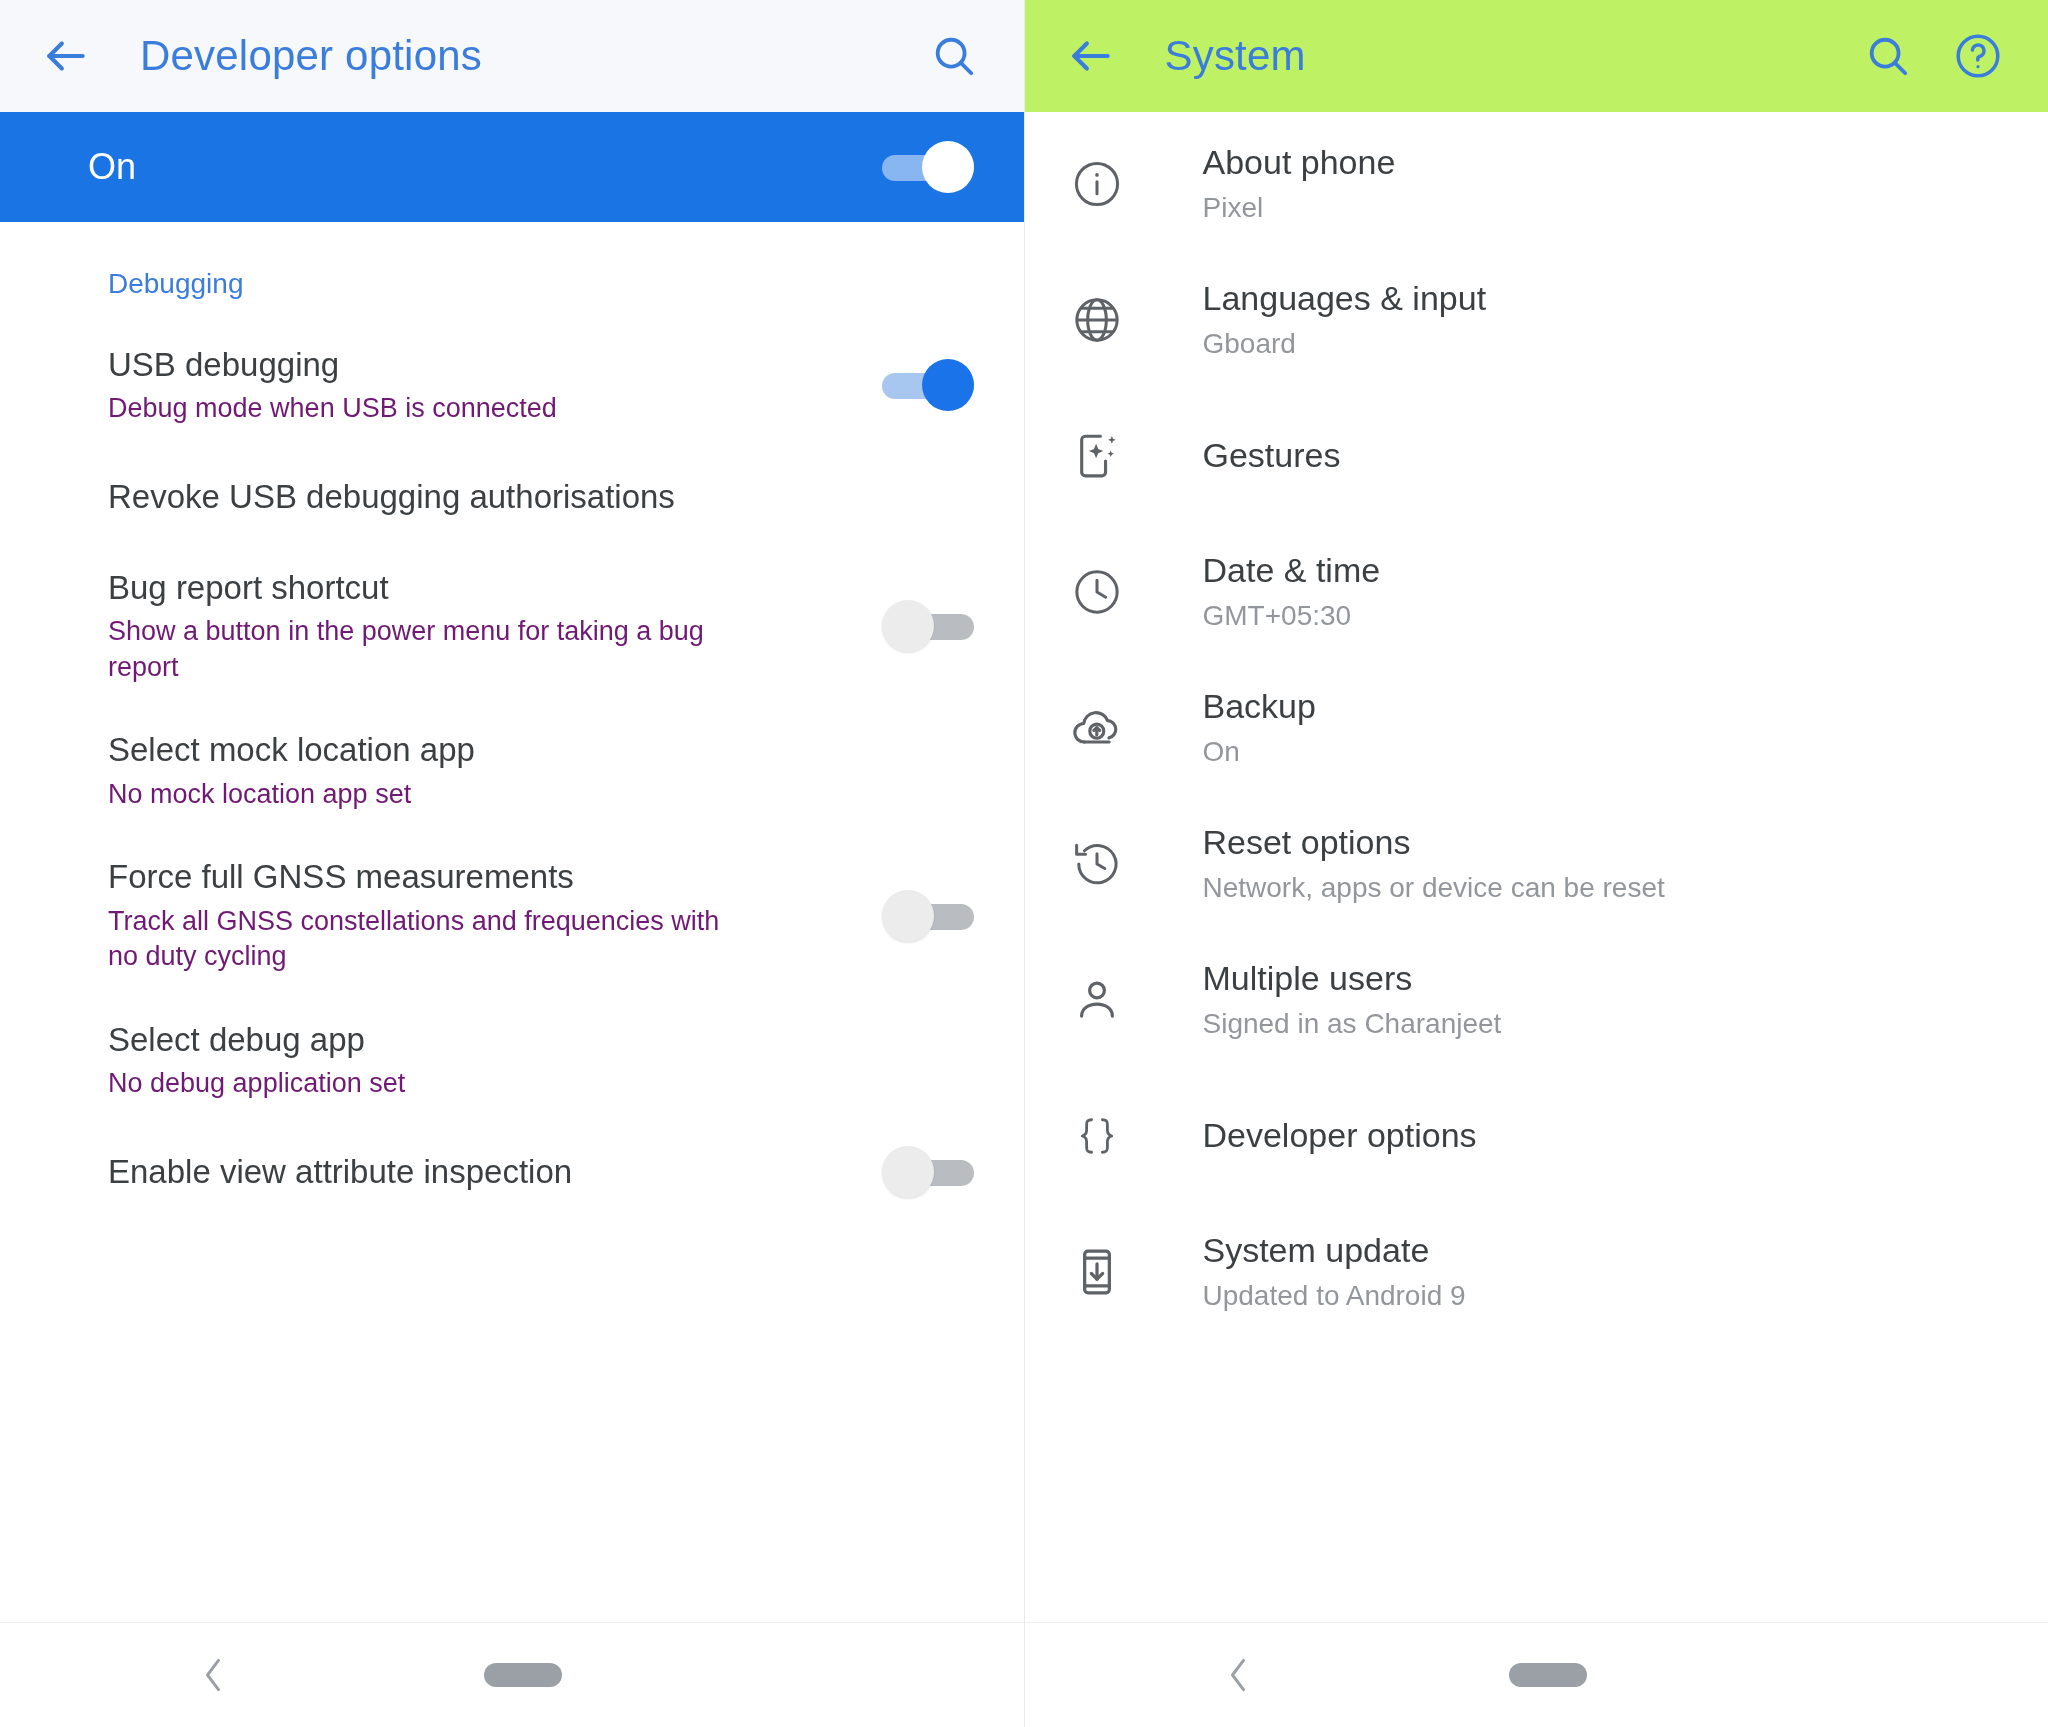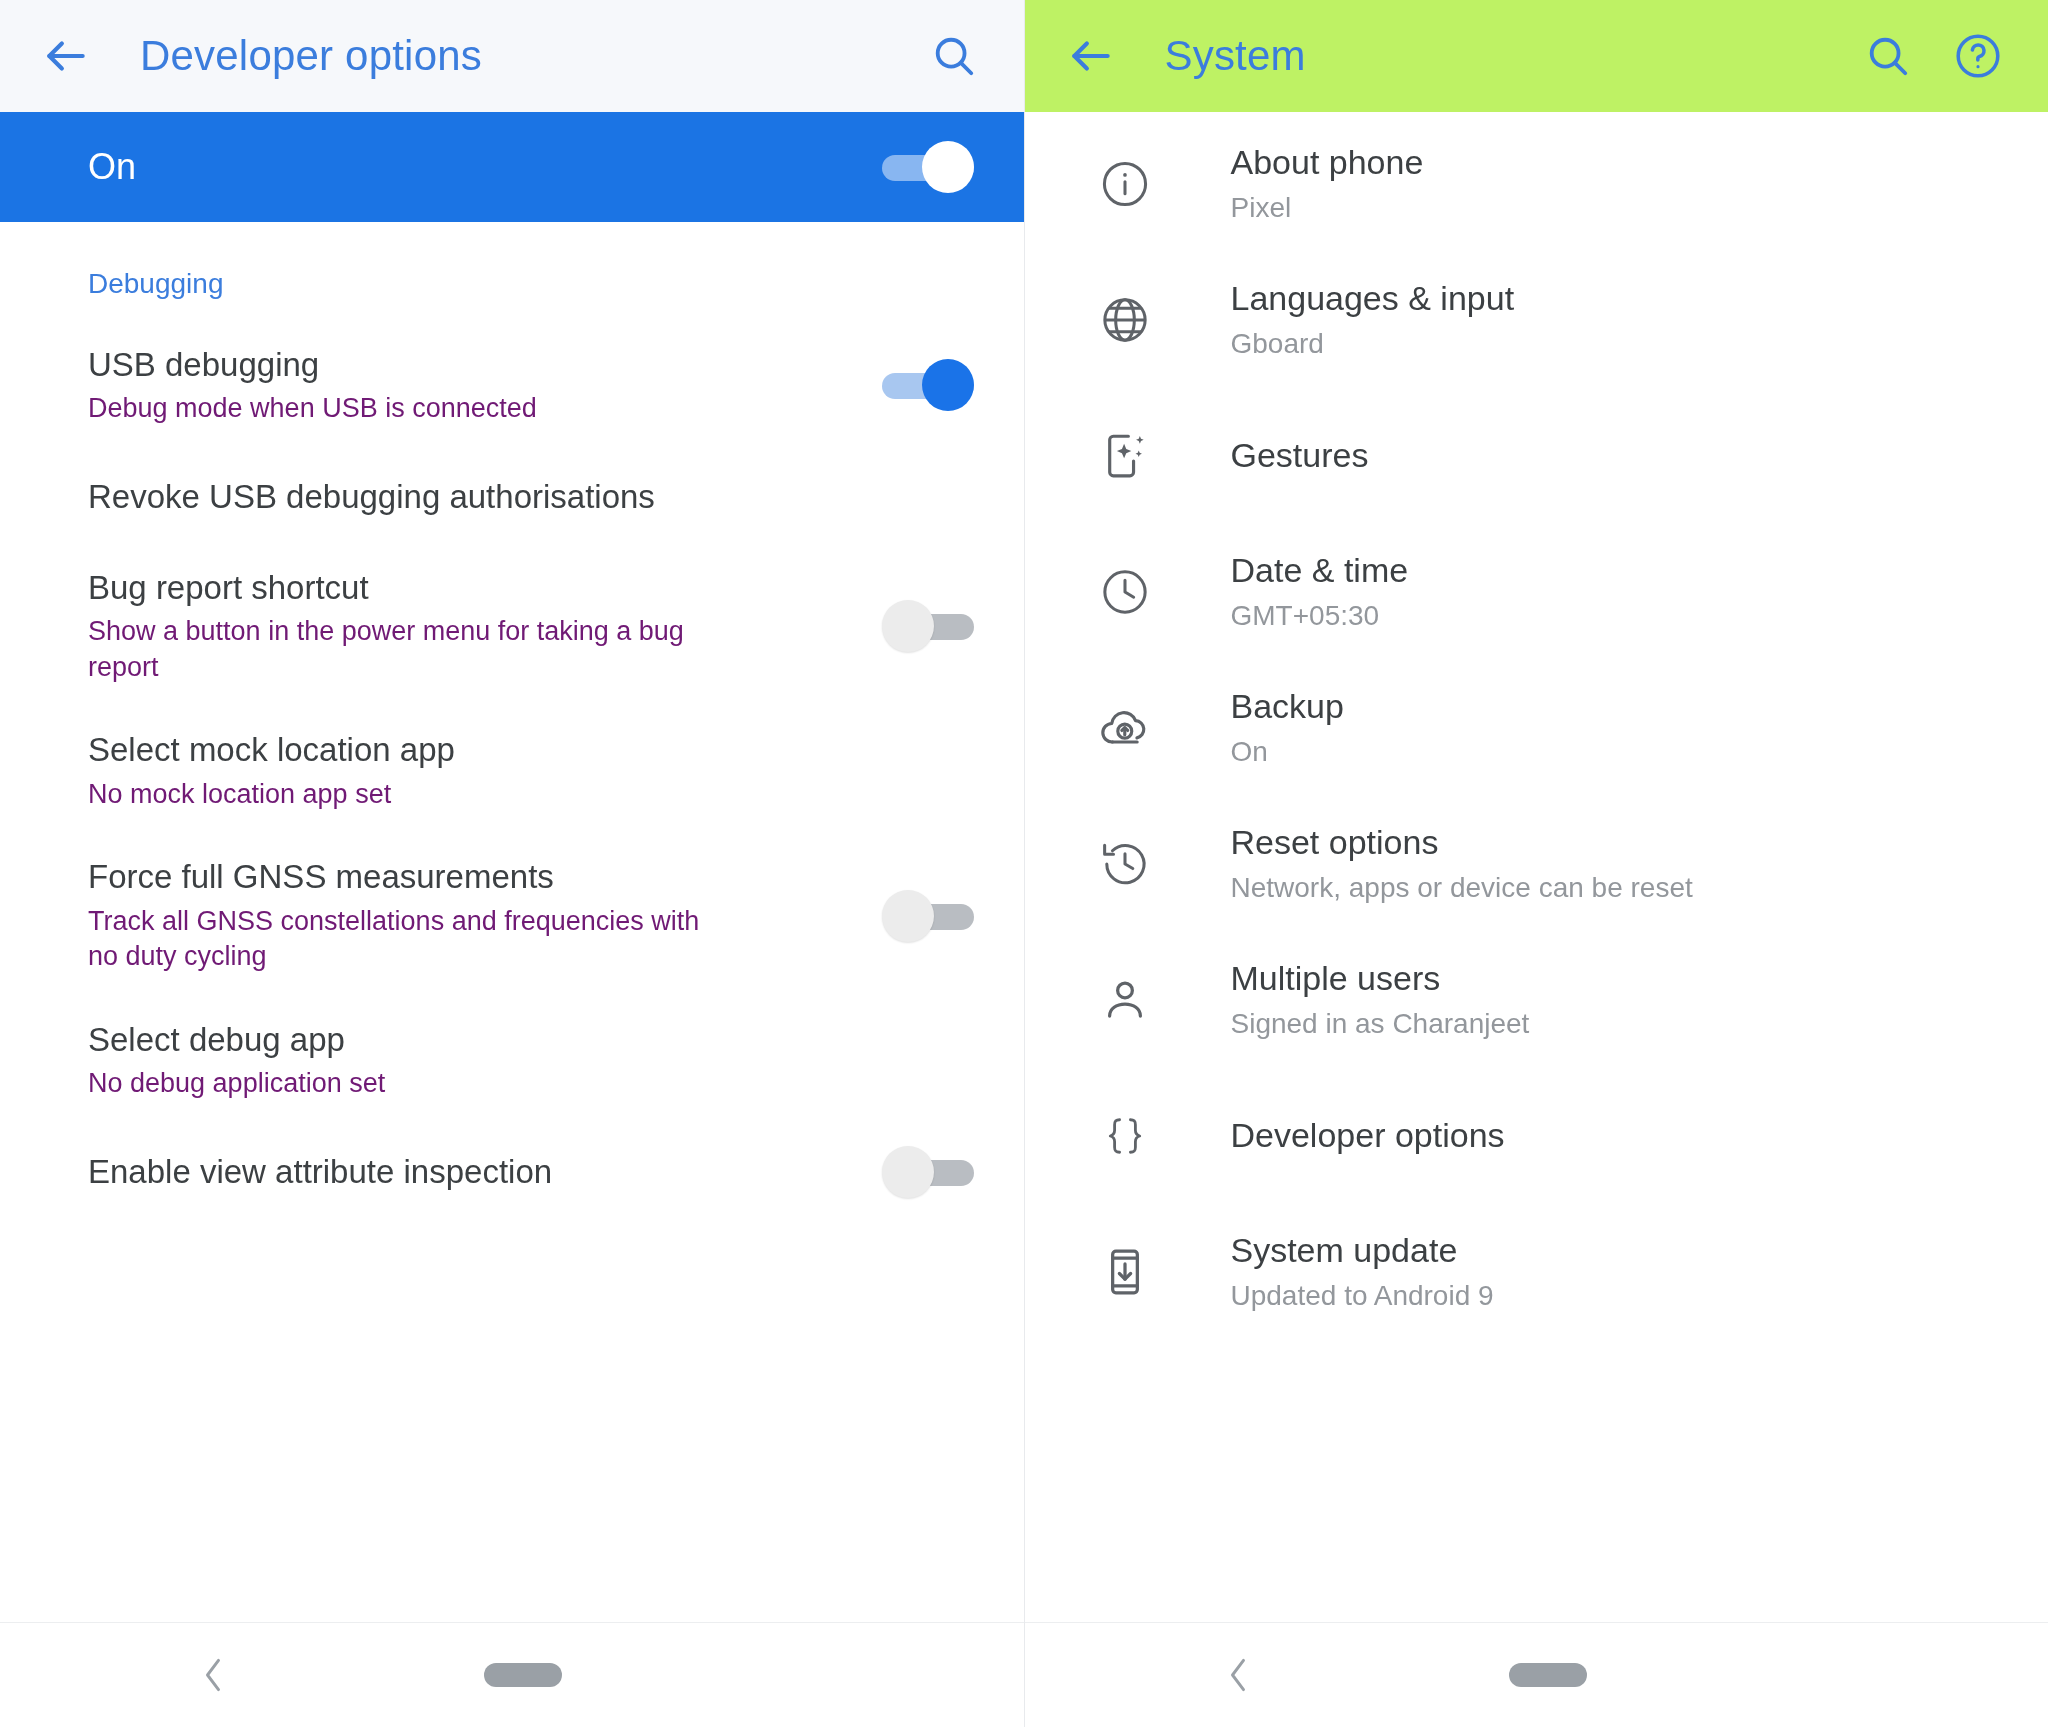--- a/index.html
+++ b/index.html
@@ -115,20 +115,21 @@
   .switch.on-blue .track { background: #a8c7f0; }
   .switch.on-blue .knob  { background: #1a73e8; left: 40px; }
   
   .switch.off .track { background: #b9bdc2; left: 26px; width: 66px; }
   .switch.off .knob  { background: #ececec; left: 0; box-shadow: 0 1px 2px rgba(0,0,0,0.12); }
 
   
   .list {
     flex: 1 1 auto;
     overflow: hidden;
+    padding-left: 20px;
   }
   .section-header {
     padding: 46px 88px 22px 88px;
     font-size: 28px;
     color: #3b7ddd;
   }
   .pref {
     display: flex;
     align-items: center;
     padding: 22px 50px 22px 88px;
@@ -148,21 +149,20 @@
     line-height: 1.32;
     margin-top: 6px;
     max-width: 620px;
   }
 
   
   .rlist {
     flex: 1 1 auto;
     overflow: hidden;
     padding-top: 4px;
-    margin-left: 28px;
   }
   .ritem {
     display: flex;
     align-items: center;
     min-height: 136px;
     padding: 10px 40px 10px 44px;
     box-sizing: border-box;
     cursor: pointer;
   }
   .ritem-icon {

